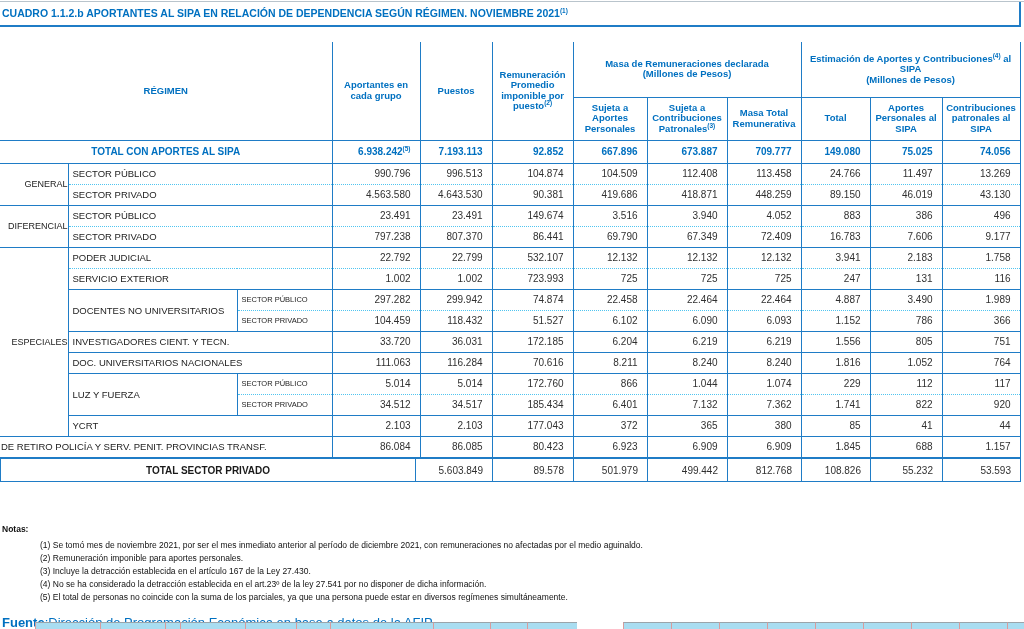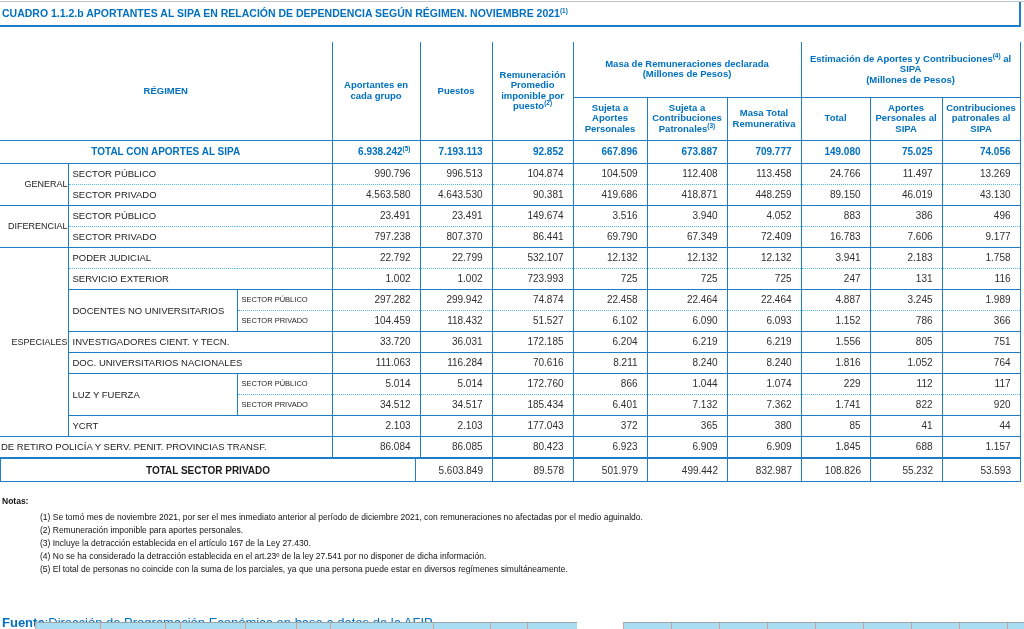--- a/index.html
+++ b/index.html
@@ -45,21 +45,21 @@
   td.group-cell{font-size:9px;color:#222;text-align:right;}
   td.label-cell{font-size:9.5px;color:#222;padding-left:4px;white-space:nowrap;}
   td.sublabel-cell{font-size:7.5px;color:#222;padding-left:4px;white-space:nowrap;}
   td.full-label{font-size:9.5px;color:#222;padding-left:1px;white-space:nowrap;}
 
   #totals-table{position:absolute;left:0;top:458px;width:1020px;}
   #totals-table td{border:1px solid var(--bord);}
   #totals-table tr{height:23px;}
   td.tot-label{text-align:center;font-weight:bold;font-size:10px;color:#1a1a1a;}
 
-  .notes{position:absolute;left:2px;top:496px;width:1000px;color:#111;}
+  .notes{position:absolute;left:2px;top:524px;width:1000px;color:#111;}
   .notes-heading{font-weight:bold;font-size:8.5px;margin-bottom:7px;}
   .note-line{font-size:8.5px;line-height:9px;margin-bottom:4px;white-space:nowrap;padding-left:38px;}
   .fuente{position:absolute;left:2px;top:615px;font-size:13px;color:var(--blue);white-space:nowrap;}
   .fuente b{font-weight:bold;}
 
   .strip{position:absolute;top:622px;height:7px;}
   .strip .cell{
     position:absolute;top:0;height:7px;background:#a9ddf1;
     border-top:1px solid #9aa4aa;border-left:1px solid #d89c9c;box-sizing:border-box;
   }
@@ -202,21 +202,21 @@
       <tr class="sep-dashed">
         <td class="label-cell span-cell" colspan="1" rowspan="2">DOCENTES NO UNIVERSITARIOS</td>
         <td class="sublabel-cell">SECTOR PÚBLICO</td>
         <td class="num">297.282</td>
         <td class="num">299.942</td>
         <td class="num">74.874</td>
         <td class="num">22.458</td>
         <td class="num">22.464</td>
         <td class="num">22.464</td>
         <td class="num">4.887</td>
-        <td class="num">3.245</td>
+        <td class="num">3.490</td>
         <td class="num">1.989</td>
       </tr>
       <tr class="sep-solid">
         <td class="sublabel-cell">SECTOR PRIVADO</td>
         <td class="num">104.459</td>
         <td class="num">118.432</td>
         <td class="num">51.527</td>
         <td class="num">6.102</td>
         <td class="num">6.090</td>
         <td class="num">6.093</td>
@@ -312,21 +312,21 @@
       <col style="width:72px">
       <col style="width:78px">
   </colgroup>
   <tbody>
       <tr>
         <td class="tot-label">TOTAL SECTOR PRIVADO</td>
         <td class="num">5.603.849</td>
         <td class="num">89.578</td>
         <td class="num">501.979</td>
         <td class="num">499.442</td>
-        <td class="num">832.987</td>
+        <td class="num">812.768</td>
         <td class="num">108.826</td>
         <td class="num">55.232</td>
         <td class="num">53.593</td>
       </tr>
     </tbody>
 </table>
 
 <div class="notes">
   <div class="notes-heading">Notas:</div>
   <div class="note-line">(1) Se tomó mes de noviembre 2021, por ser el mes inmediato anterior al período de diciembre 2021, con remuneraciones no afectadas por el medio aguinaldo.</div>

